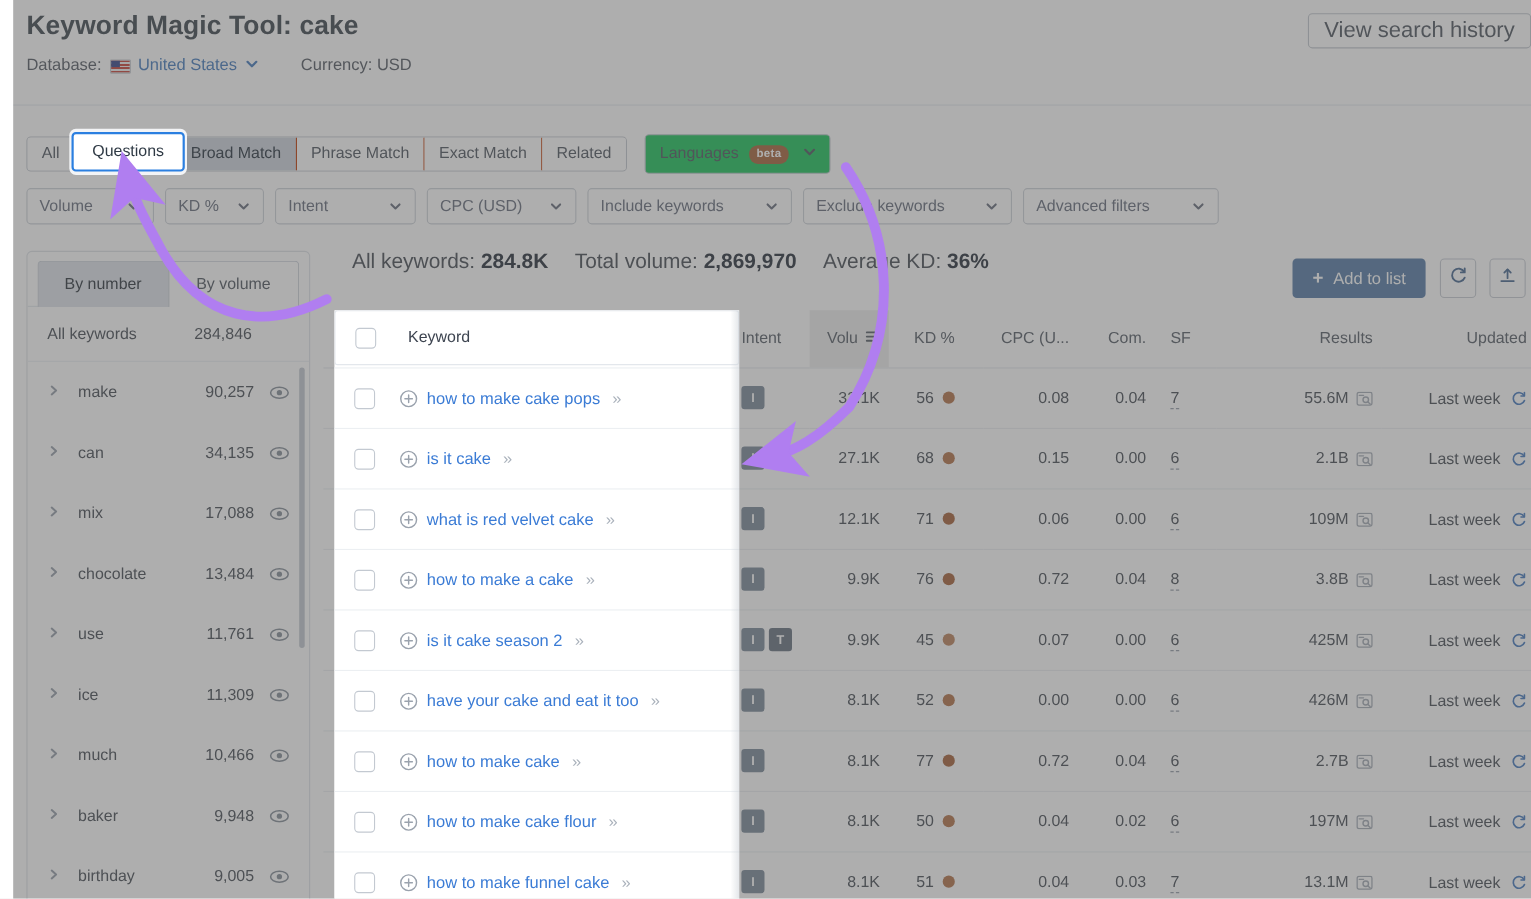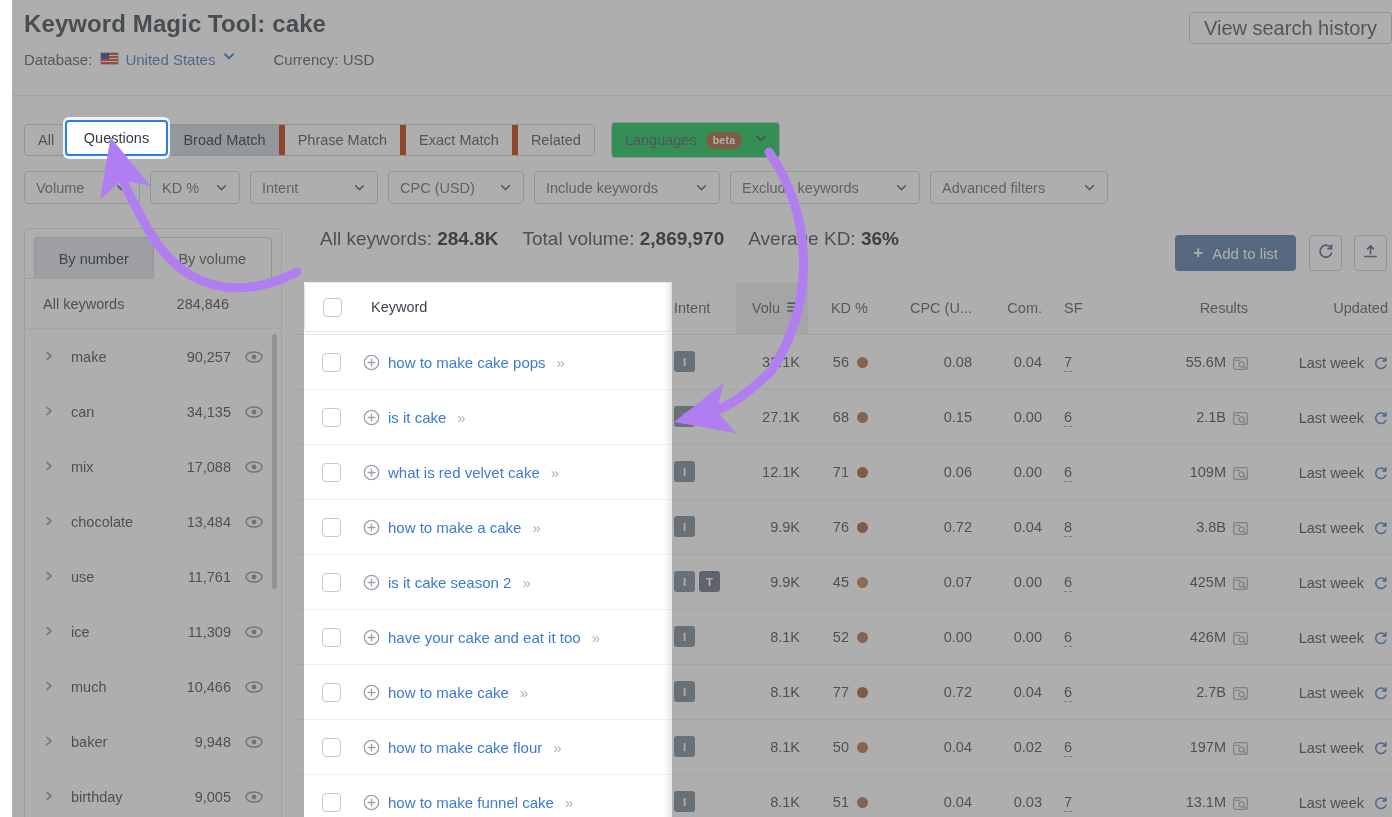--- a/index.html
+++ b/index.html
@@ -11,21 +11,21 @@
   }
   #root { position: relative; width: 1392px; height: 817px; margin-left: 12px; }
 
   
   .page { position: absolute; inset: 0; background: #fff; }
 
   
   .hdr { position: absolute; left: 12px; top: 10px; }
   .hdr-title { font-size: 24px; font-weight: bold; color: #444c53; letter-spacing: .1px; }
   .hdr-title .kw { font-weight: bold; color: #444c53; }
-  .hdr-sub { margin-top: 13px; font-size: 15px; color: #595f68; display: flex; }
+  .hdr-sub { margin-top: 13px; font-size: 15px; color: #595f68; display: flex; align-items: center; }
   .hdr-sub .lbl { color: #595f68; }
   .flag { display: inline-block; width: 19px; height: 13px; margin: 0 6px 0 8px;
           position: relative; top: 1px; border: 1px solid #c8ccd2; border-radius: 1px;
           background:
             linear-gradient(to bottom,
               #c9473c 0 14.2%, #f2f2f2 14.2% 28.5%, #c9473c 28.5% 42.8%,
               #f2f2f2 42.8% 57.1%, #c9473c 57.1% 71.4%, #f2f2f2 71.4% 85.7%, #c9473c 85.7% 100%);
           overflow: hidden; }
   .flag::before { content:""; position:absolute; left:0; top:0; width:42%; height:54%; background:#3b4b8c; }
   .db-link { color: #4a7fbf; }
@@ -40,21 +40,21 @@
     font-size: 20px; color: #545b64;
   }
 
   
   .rule { position: absolute; left: 0; right: 0; top: 95px; height: 1px; background: #e8ebef; }
 
   
   .tabrow { position: absolute; left: 12px; top: 122px; display: flex; align-items: center; }
   .seg { display: flex; border: 1px solid #c5cad1; border-radius: 4px; overflow: hidden; height: 32px; }
   .seg > div { display: flex; align-items: center; padding: 0 13px; font-size: 14.5px;
-               color: #545b64; border-right: 6px solid #c2410c; background: #fff; }
+               color: #545b64; border-right: 1px solid #c2410c; background: #fff; }
   .seg > div:last-child { border-right: none; }
   .seg > div.active { background: #cfd5de; color: #2f3a45; }
   .langs { margin-left: 16px; height: 36px; display: flex; align-items: center; padding: 0 11px 0 13px;
            border: 1px solid #c5cad1; border-radius: 4px; font-size: 14.5px; color: #545b64; background:#22c55e; }
   .beta { margin-left: 9px; background: #a8683f; color: #fff; font-size: 10.5px; font-weight: bold;
           border-radius: 8px; padding: 2px 7px 3px; letter-spacing: .3px; }
   .langs .caret { margin-left: 12px; }
 
   
   .filtrow { position: absolute; left: 12px; top: 171px; display: flex; align-items: center; gap: 10px; }

